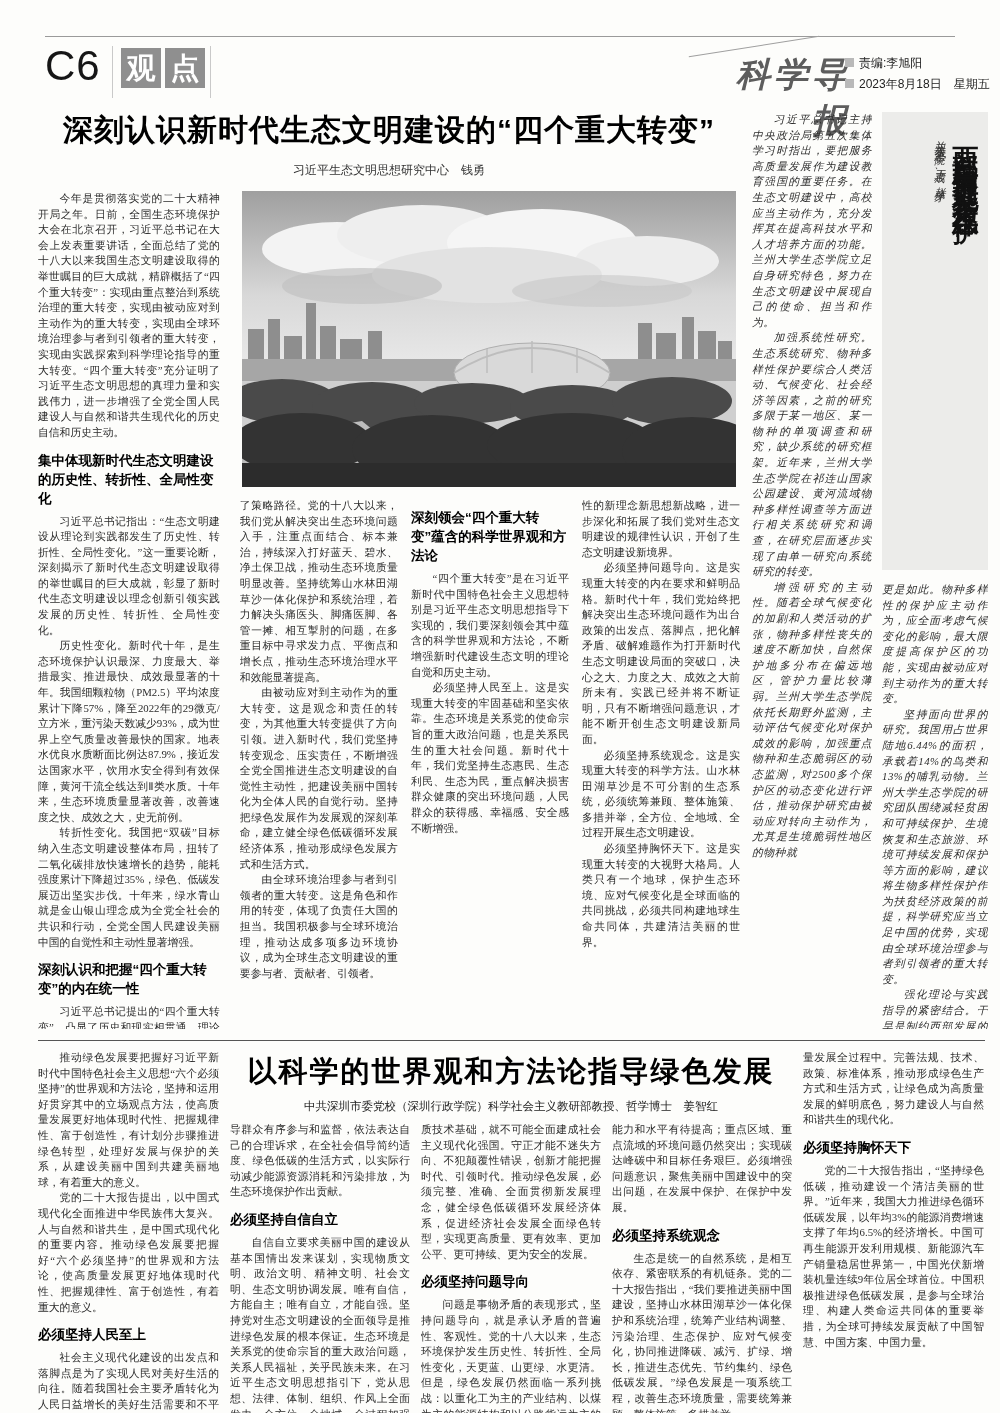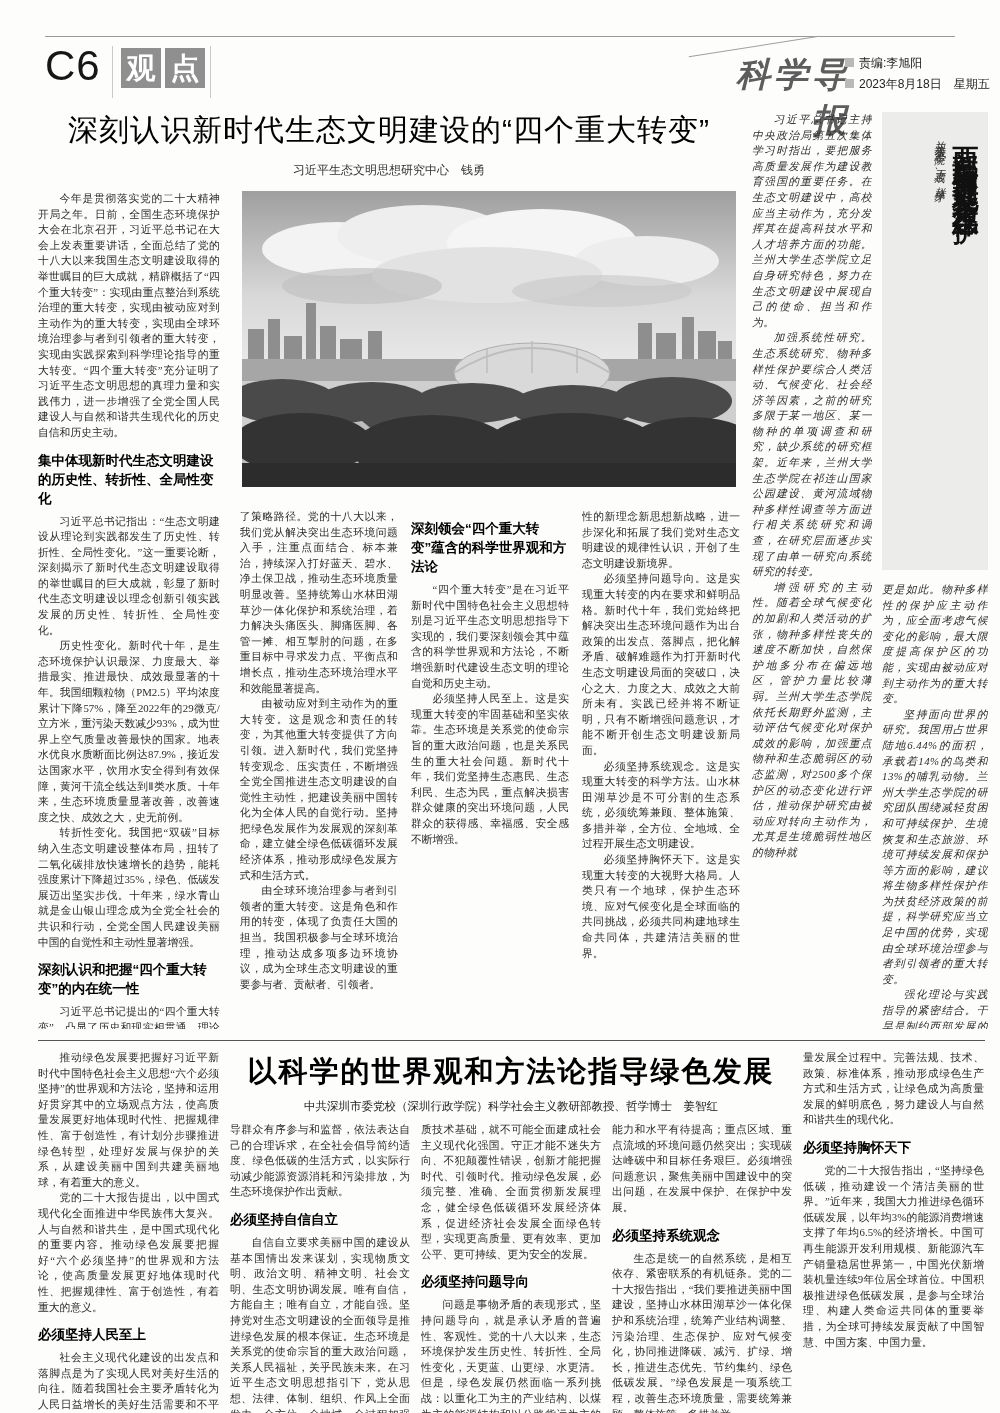--- a/index.html
+++ b/index.html
@@ -10,27 +10,27 @@
   .pagenum{position:absolute;left:45px;top:42px;font-family:"Liberation Sans",sans-serif;font-size:42px;color:#161616;letter-spacing:1px;}
   .hsep{position:absolute;top:46px;width:1px;height:52px;background:#c9c9c9;}
   .badges{position:absolute;left:121px;top:48px;display:flex;gap:4px;}
   .badge{width:40px;height:40px;background:#8f8f8f;color:#fff;font-family:"Liberation Sans",sans-serif;font-weight:bold;font-size:29px;line-height:40px;text-align:center;}
   .masthead{position:absolute;left:700px;top:52px;width:150px;text-align:right;font-size:34px;font-style:italic;color:#5d5d5d;letter-spacing:4px;font-weight:bold;}
   .masthead-slash{position:absolute;left:688px;top:46px;width:132px;height:1px;background:#9f9f9f;transform:rotate(-9deg);}
   .hinfo{position:absolute;left:845px;top:53px;font-family:"Liberation Sans",sans-serif;font-size:12px;color:#222;line-height:21px;white-space:nowrap;}
   .sq{display:inline-block;width:9px;height:9px;background:#b9b9b9;margin-right:5px;}
   
   .main{position:absolute;left:38px;top:110px;width:702px;}
-  .main-title{text-align:center;font-family:"Liberation Sans",sans-serif;font-weight:normal;font-size:30px;letter-spacing:1px;color:#000;line-height:40px;}
+  .main-title{text-align:center;font-family:"Liberation Sans",sans-serif;font-weight:bold;font-size:30px;letter-spacing:1px;color:#000;line-height:40px;}
   .main-byline{text-align:center;font-size:12px;color:#333;margin-top:12px;}
   .main-body{display:flex;gap:20px;margin-top:12px;}
   .mcol1{width:184px;height:838px;overflow:hidden;}
   .mright{width:506px;display:flex;flex-direction:column;}
   .photo{width:494px;height:296px;margin-left:2px;background:#cfcfcf;}
-  .threecols{display:flex;gap:13px;margin-top:22px;height:520px;overflow:hidden;}
+  .threecols{display:flex;gap:13px;margin-top:11px;height:520px;overflow:hidden;}
   .threecols > div{flex:1;overflow:hidden;}
   
   .body-p{font-size:10.8px;line-height:15.6px;text-align:justify;text-indent:2em;margin:0;color:#2b2b2b;}
   .body-p.cont{text-indent:0;}
   .subhead{font-family:"Liberation Sans",sans-serif;font-weight:bold;font-size:13.5px;line-height:19px;color:#000;margin:10px 0 6px;text-indent:0;}
   
   .sidebar{position:absolute;left:752px;top:112px;width:236px;height:925px;display:flex;gap:10px;}
   .s-left{width:120px;height:922px;overflow:hidden;}
   .kai .body-p{font-style:italic;letter-spacing:.5px;}
   .s-right{width:106px;display:flex;flex-direction:column;}

